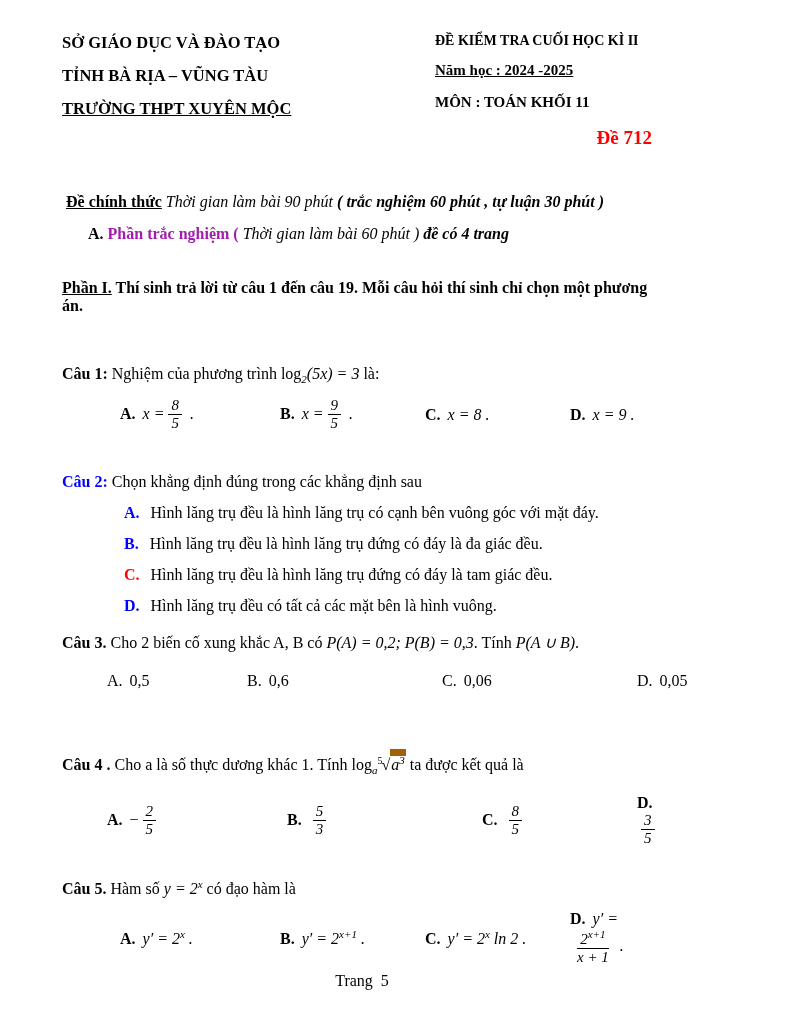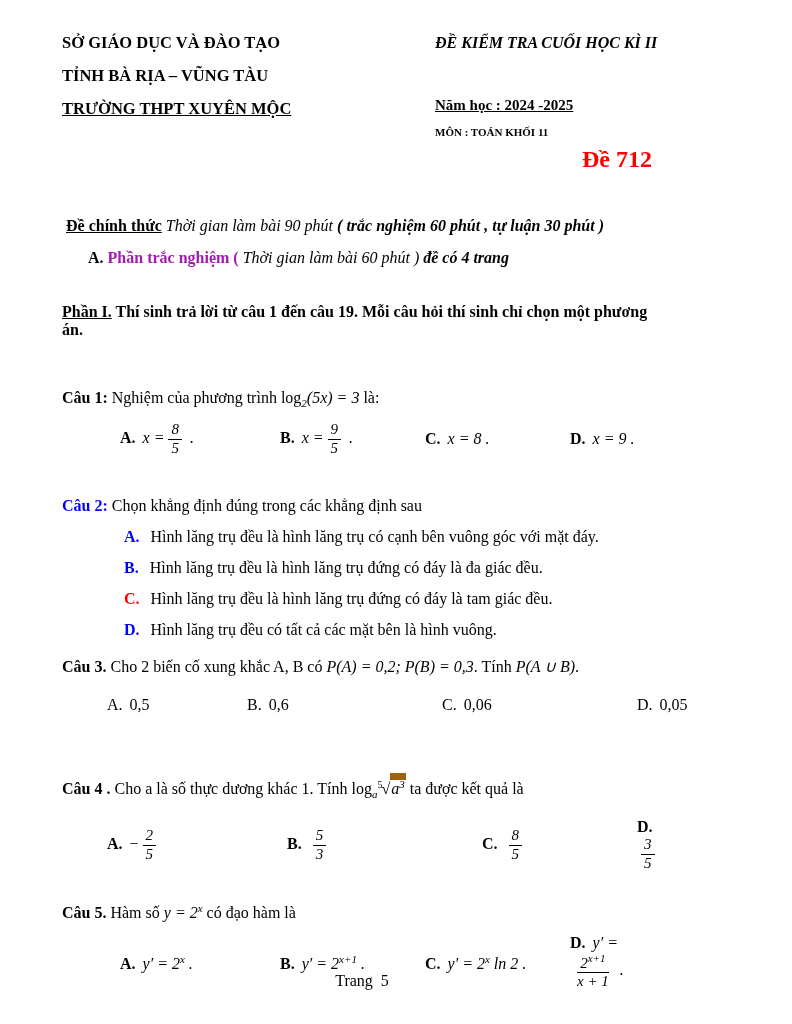--- a/index.html
+++ b/index.html
@@ -10,25 +10,25 @@
     padding:26px 60px 8px 62px;
     overflow:hidden;
     font-family:"Liberation Serif",serif;
     font-size:16px;color:#000;
     background:#fff;
   }
   
   .header{display:flex;}
   .h-left{width:345px;font-weight:bold;font-size:16.5px;line-height:2.0;}
   .h-right{flex:1;padding-left:28px;font-weight:bold;line-height:2.1;}
-  .h-right .l1{font-size:16px;font-style:italic;}
-  .h-right .l2{font-size:15px;text-decoration:underline;margin-top:30px;}
-  .h-right .l3{font-size:11px;}
+  .h-right .l1{font-size:14px;}
+  .h-right .l2{font-size:15px;text-decoration:underline;}
+  .h-right .l3{font-size:15px;}
   .u{text-decoration:underline;}
-  .exam-code{text-align:right;padding-right:12px;color:#FF0000;font-weight:bold;font-size:24px;margin-top:2px;}
+  .exam-code{text-align:right;padding-right:12px;color:#FF0000;font-weight:bold;font-size:19px;margin-top:2px;}
   
   .intro1{margin-top:44px;margin-left:4px;font-family:Liberation Serif, serif;}
   .intro1 .lead{font-weight:bold;text-decoration:underline;}
   .intro1 .it{font-style:italic;}
   .intro1 .itb{font-style:italic;font-weight:bold;}
   .intro2{margin-top:14px;margin-left:26px;}
   .intro2 .a{font-weight:bold;}
   .intro2 .redb{color:#a21caf;font-weight:bold;font-family:Liberation Serif, serif;}
   .intro2 .it{font-style:italic;}
   .intro2 .itb{font-style:italic;font-weight:bold;}

